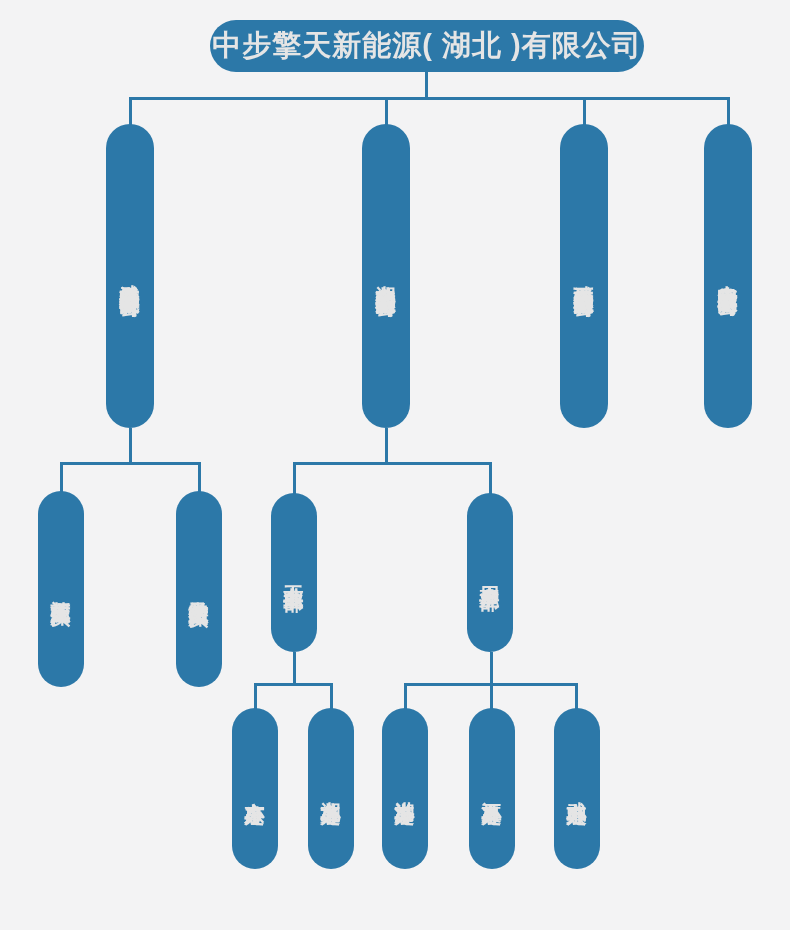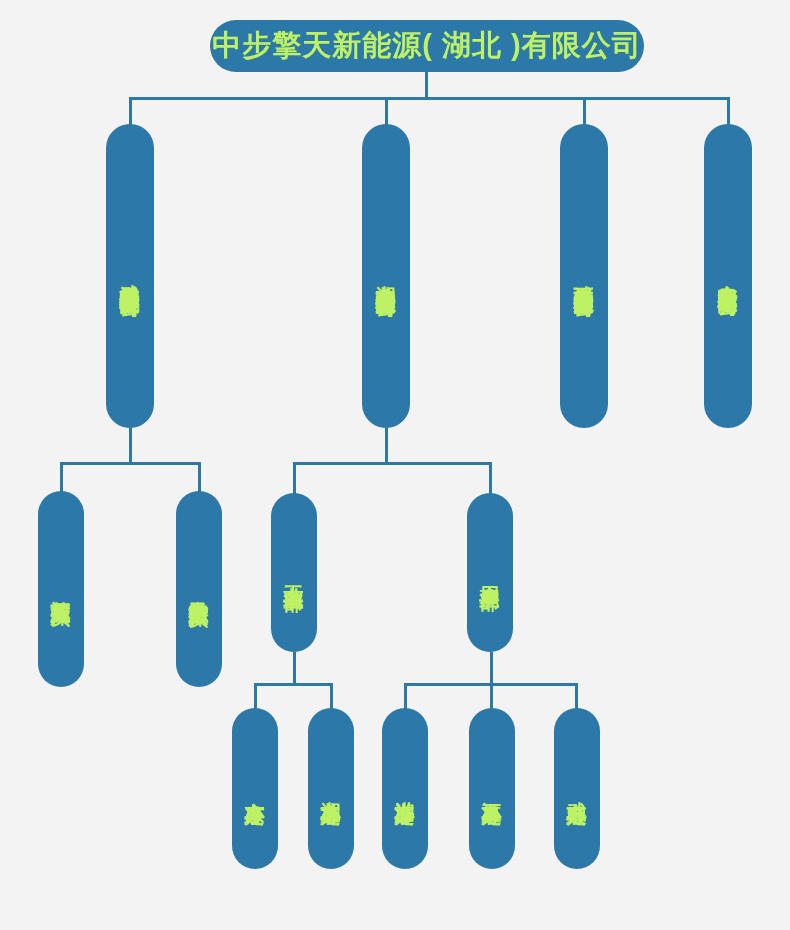--- a/index.html
+++ b/index.html
@@ -15,21 +15,21 @@
   .canvas {
     position: relative;
     width: 790px;
     height: 930px;
     background: #f3f3f4;
     overflow: hidden;
   }
   .node {
     position: absolute;
     background: #2c78a8;
-    color: #bef264;
+    color: #e5e5e5;
     display: flex;
     align-items: center;
     justify-content: center;
     box-sizing: border-box;
   }
   .root {
     border-radius: 27px;
     font-size: 29px;
     font-weight: bold;
     letter-spacing: 1px;

